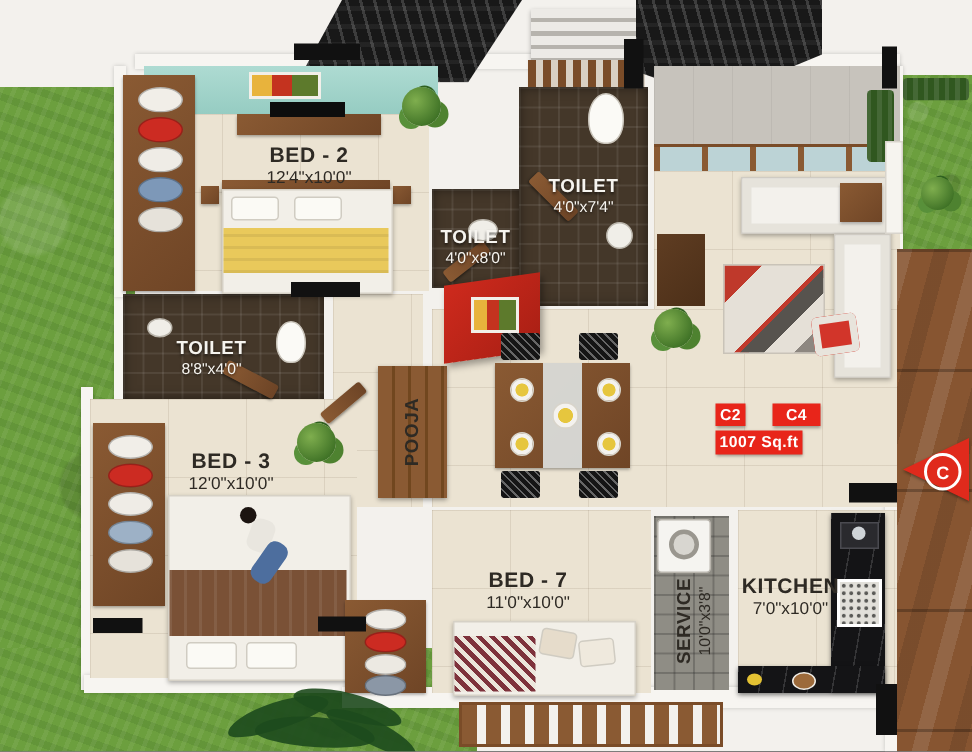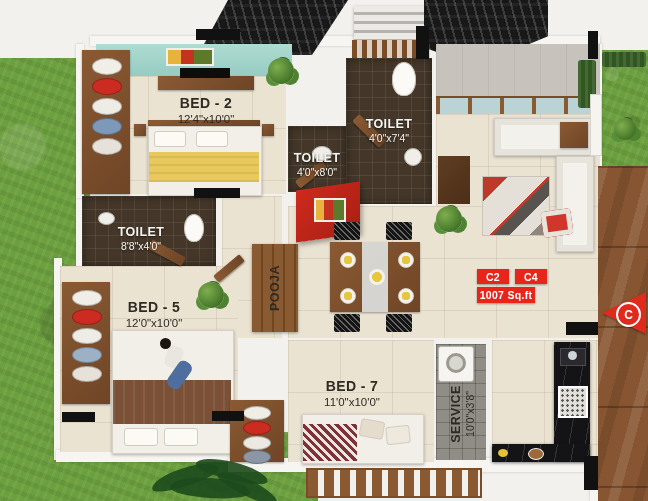--- a/index.html
+++ b/index.html
@@ -283,44 +283,48 @@
     <div class="l2">4'0"x8'0"</div>
   </div>
 
 
   <div class="lbl wt sm" style="left:141px;top:224px">
     <div class="l1">TOILET</div>
     <div class="l2">8'8"x4'0"</div>
   </div>
 
   <div class="lbl dk" style="left:154px;top:298px">
-    <div class="l1">BED - 5</div>
+    <div class="l1">BED - 3</div>
     <div class="l2">12'0"x10'0"</div>
   </div>
 
   <div class="lbl dk vert" style="left:275px;top:288px">
     <div class="l1">POOJA</div>
   </div>
 
 
 
-  <div class="badge" style="left:477px;top:269px;width:32px;height:15px">
+  <div class="badge" style="left:477px;top:269px;width:20px;height:15px">
     <span>C2</span>
   </div>
   <div class="badge" style="left:515px;top:269px;width:32px;height:15px">
     <span>C4</span>
   </div>
   <div class="badge" style="left:477px;top:287px;width:58px;height:16px">
     <span>1007 Sq.ft</span>
   </div>
 
   <div class="lbl dk" style="left:352px;top:377px">
     <div class="l1">BED - 7</div>
     <div class="l2">11'0"x10'0"</div>
   </div>
 
   <div class="lbl dk vert" style="left:463px;top:414px">
     <div class="l1">SERVICE</div>
     <div class="l2">10'0"x3'8"</div>
   </div>
 
+  <div class="lbl dk" style="left:527px;top:381px">
+    <div class="l1">KITCHEN</div>
+    <div class="l2">7'0"x10'0"</div>
+  </div>
 
 </div>
 
 </body></html>

